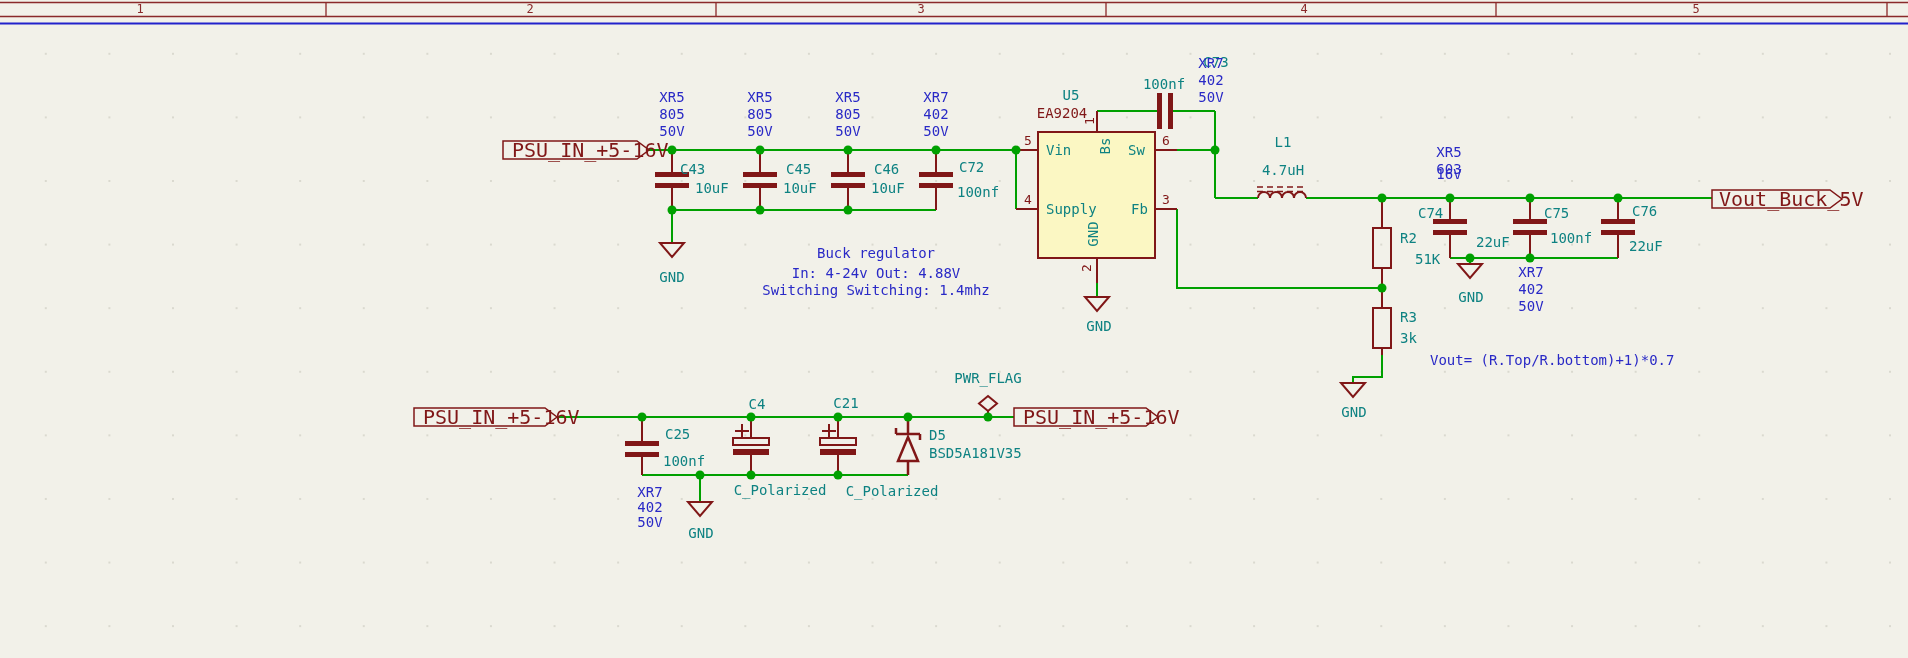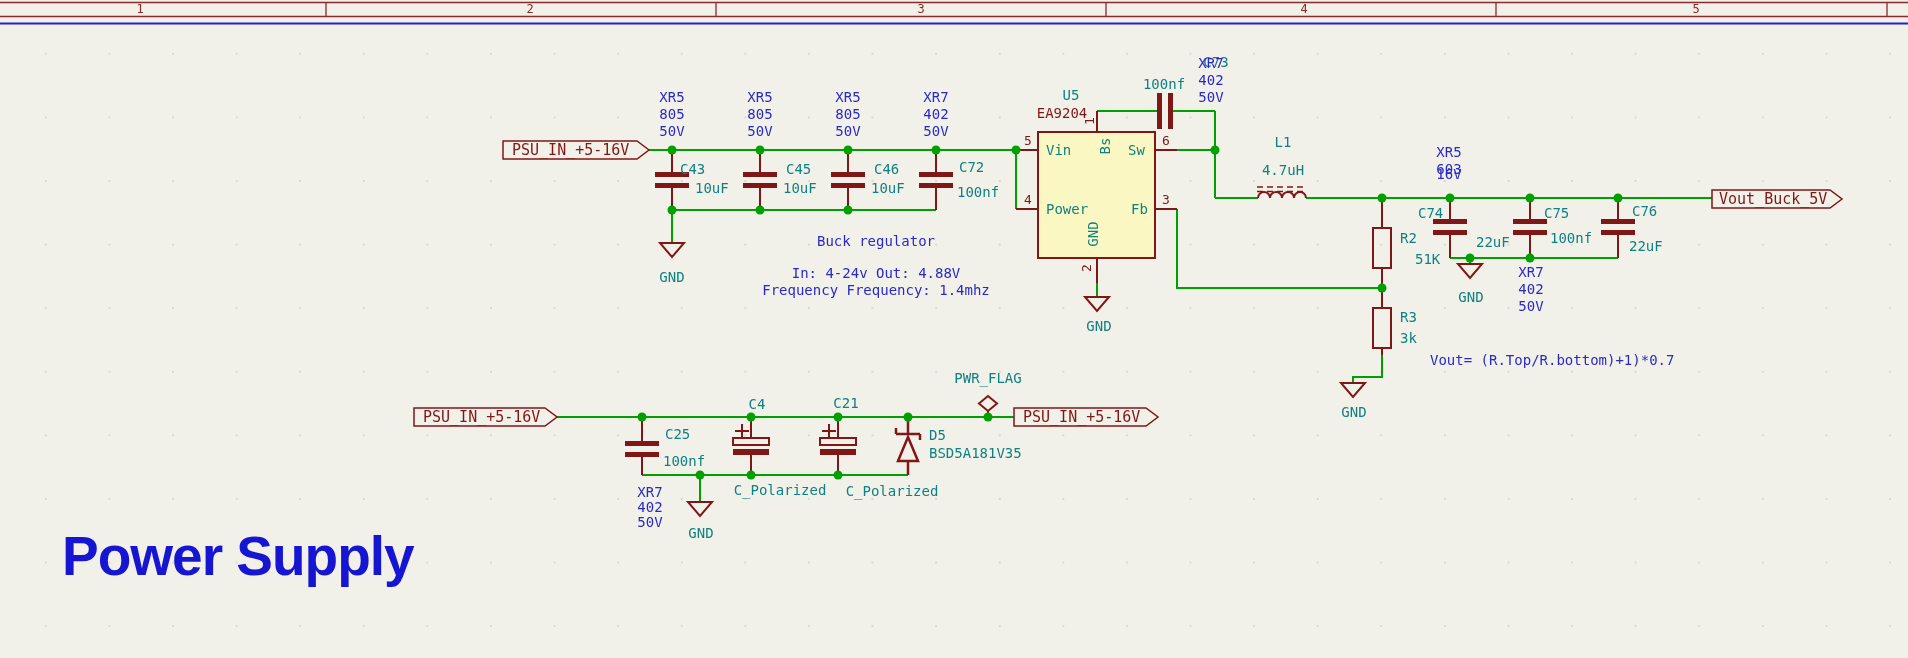--- a/index.html
+++ b/index.html
@@ -10,21 +10,21 @@
     background-size:63.6px 63.6px;background-position:14px 22px;
     font-family:"DejaVu Sans Mono",monospace;
   }
   svg{position:absolute;left:0;top:0;}
   .t{position:absolute;white-space:nowrap;font-size:14px;line-height:14px;}
   .teal{color:#0E8282;}
   .blue{color:#2929C6;}
   .dk{color:#801717;}
   .ctr{transform:translateX(-50%);}
   .rot{transform:translate(-50%,-50%) rotate(-90deg);}
-  .lbl{font-size:15px;line-height:15px;color:#801717;}
+  .lbl{font-size:20px;line-height:15px;color:#801717;}
   .fnum{font-size:12px;line-height:12px;color:#8A2A2A;}
   .pn{font-size:13px;line-height:13px;}
   .title{
     position:absolute;left:62px;top:524px;white-space:nowrap;
     font-family:"Liberation Sans",sans-serif;font-size:55px;font-weight:bold;
     letter-spacing:-1px;color:#1515D2;
   }
 </style>
 </head>
 <body>
@@ -224,21 +224,21 @@
 
 <div class="t teal ctr" style="left:1216px;top:55px">C73</div>
 <div class="t teal ctr" style="left:1164px;top:77px">100nf</div>
 <div class="t blue ctr" style="left:1211px;top:56px">XR7</div>
 <div class="t blue ctr" style="left:1211px;top:73px">402</div>
 <div class="t blue ctr" style="left:1211px;top:90px">50V</div>
 
 <div class="t teal ctr" style="left:1071px;top:88px">U5</div>
 <div class="t dk ctr" style="left:1062px;top:106px">EA9204</div>
 <div class="t teal" style="left:1046px;top:143px">Vin</div>
-<div class="t teal" style="left:1046px;top:202px">Power</div>
+<div class="t teal" style="left:1046px;top:202px">Supply</div>
 <div class="t teal" style="left:1128px;top:143px">Sw</div>
 <div class="t teal" style="left:1131px;top:202px">Fb</div>
 <div class="t teal rot" style="left:1105px;top:146px">Bs</div>
 <div class="t teal rot" style="left:1093px;top:234px">GND</div>
 <div class="t dk pn ctr" style="left:1028px;top:134px">5</div>
 <div class="t dk pn ctr" style="left:1028px;top:193px">4</div>
 <div class="t dk pn ctr" style="left:1166px;top:134px">6</div>
 <div class="t dk pn ctr" style="left:1166px;top:193px">3</div>
 <div class="t dk pn rot" style="left:1089px;top:121px">1</div>
 <div class="t dk pn rot" style="left:1086px;top:268px">2</div>
@@ -276,20 +276,19 @@
 <div class="t teal" style="left:929px;top:428px">D5</div>
 <div class="t teal" style="left:929px;top:446px">BSD5A181V35</div>
 
 <div class="t teal ctr" style="left:988px;top:371px">PWR_FLAG</div>
 <div class="t teal ctr" style="left:672px;top:270px">GND</div>
 <div class="t teal ctr" style="left:1099px;top:319px">GND</div>
 <div class="t teal ctr" style="left:1354px;top:405px">GND</div>
 <div class="t teal ctr" style="left:1471px;top:290px">GND</div>
 <div class="t teal ctr" style="left:701px;top:526px">GND</div>
 
-<div class="t blue ctr" style="left:876px;top:234px">Buck regulator</div>
+<div class="t blue ctr" style="left:876px;top:246px">Buck regulator</div>
 <div class="t blue ctr" style="left:876px;top:266px">In: 4-24v Out: 4.88V</div>
-<div class="t blue ctr" style="left:876px;top:283px">Frequency Frequency: 1.4mhz</div>
+<div class="t blue ctr" style="left:876px;top:283px">Switching Switching: 1.4mhz</div>
 <div class="t blue" style="left:1430px;top:353px">Vout= (R.Top/R.bottom)+1)*0.7</div>
 
-<div class="title">Power Supply</div>
 
 </div>
 
 </body></html>

